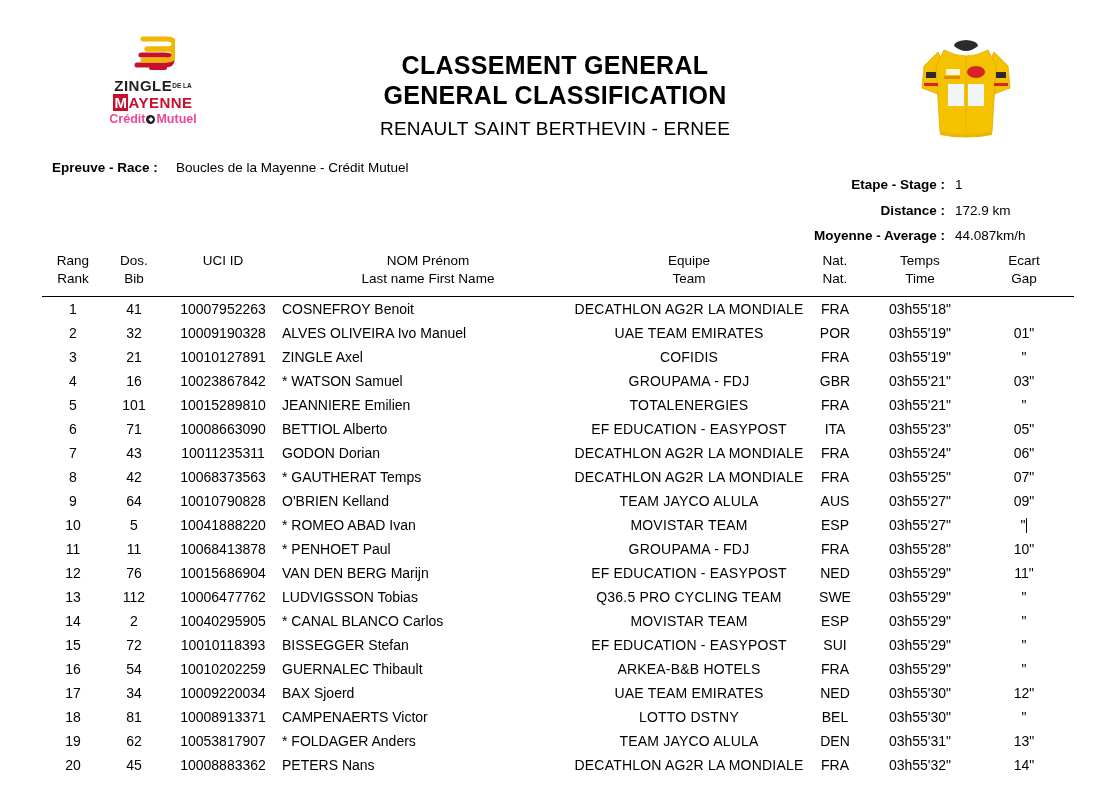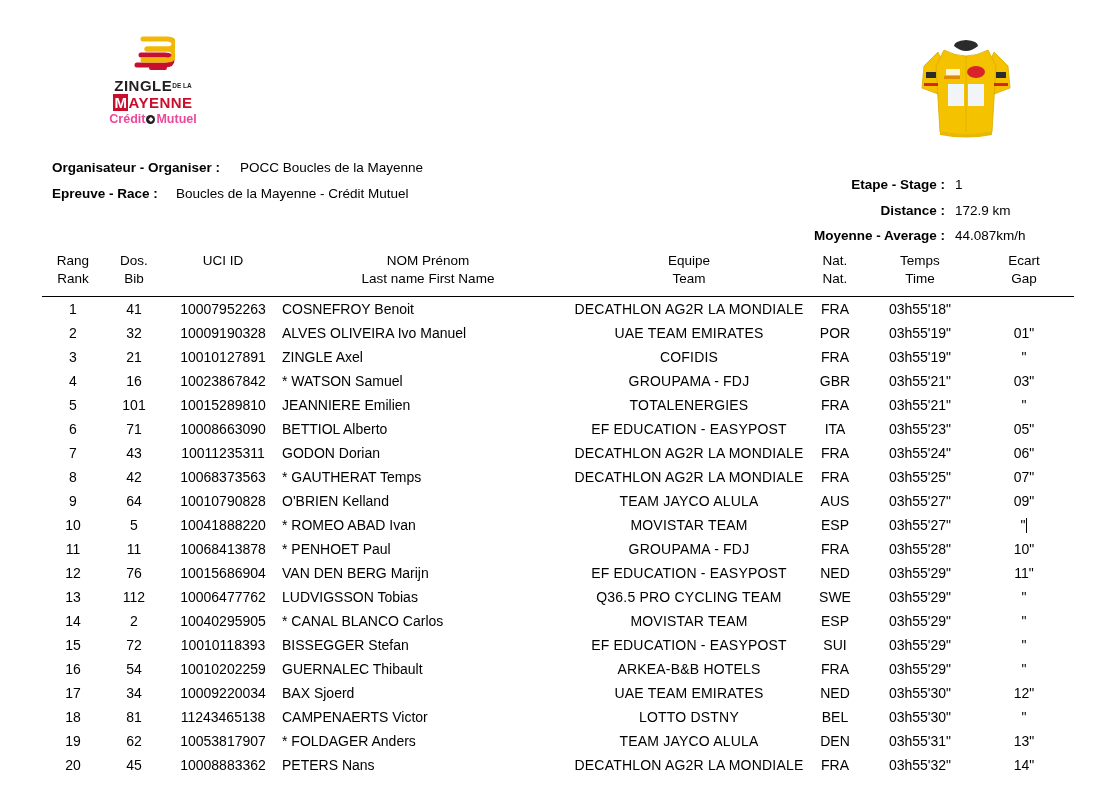--- a/index.html
+++ b/index.html
@@ -224,20 +224,25 @@
       <span>ZINGLE</span><span class="logo-dela">DE LA</span>
     </div>
     <div class="logo-line2">
       <span class="logo-m-box">M</span><span>AYENNE</span>
     </div>
     <div class="logo-line3">
       <span>Crédit</span><span class="cm-dot"></span><span>Mutuel</span>
     </div>
   </div>
 
+  <div class="titles">
+    <div class="title-main">CLASSEMENT GENERAL</div>
+    <div class="title-main">GENERAL CLASSIFICATION</div>
+    <div class="title-sub">RENAULT SAINT BERTHEVIN - ERNEE</div>
+  </div>
 
   <div class="jersey-wrap">
     <svg width="96" height="104" viewBox="0 0 96 104" aria-hidden="true">
 
       <path d="M20 16 L6 30 L4 52 L20 58 L26 30 Z" fill="#f5c200" stroke="#d9a900" stroke-width="0.8"></path>
       <path d="M76 16 L90 30 L92 52 L76 58 L70 30 Z" fill="#f5c200" stroke="#d9a900" stroke-width="0.8"></path>
 
       <path d="M26 14 Q48 26 70 14 L78 30 L74 96 Q48 101 22 96 L18 30 Z" fill="#f5c200" stroke="#d9a900" stroke-width="0.8"></path>
 
       <path d="M36 10 Q48 20 60 10 Q60 5 48 4 Q36 5 36 10 Z" fill="#2b2b2b"></path>
@@ -255,23 +260,20 @@
       <rect x="76" y="47" width="14" height="3" fill="#d8232a"></rect>
       <rect x="8" y="36" width="10" height="6" fill="#2b2b2b"></rect>
       <rect x="78" y="36" width="10" height="6" fill="#2b2b2b"></rect>
 
       <path d="M22 96 Q48 101 74 96 L74 99 Q48 104 22 99 Z" fill="#e8b800"></path>
     </svg>
   </div>
 </div>
 
 <div class="info-left">
-  <div class="row-org">
-    <span class="lbl">Organisateur - Organiser :</span><span class="val">POCC Boucles de la Mayenne</span>
-  </div>
   <div class="row-race">
     <span class="lbl">Epreuve - Race :</span><span class="val">Boucles de la Mayenne - Crédit Mutuel</span>
   </div>
 </div>
 
 <div class="info-right">
   <div>
     <span class="lbl">Etape - Stage :</span><span class="val">1</span>
   </div>
   <div>
@@ -497,21 +499,21 @@
           <td class="c-uci">10009220034</td>
           <td class="c-name">BAX Sjoerd</td>
           <td class="c-team">UAE TEAM EMIRATES</td>
           <td class="c-nat">NED</td>
           <td class="c-time">03h55'30"</td>
           <td class="c-gap">12"</td>
         </tr>
         <tr>
           <td class="c-rank">18</td>
           <td class="c-bib">81</td>
-          <td class="c-uci">11243465138</td>
+          <td class="c-uci">10008913371</td>
           <td class="c-name">CAMPENAERTS Victor</td>
           <td class="c-team">LOTTO DSTNY</td>
           <td class="c-nat">BEL</td>
           <td class="c-time">03h55'30"</td>
           <td class="c-gap">"</td>
         </tr>
         <tr>
           <td class="c-rank">19</td>
           <td class="c-bib">62</td>
           <td class="c-uci">10053817907</td>

